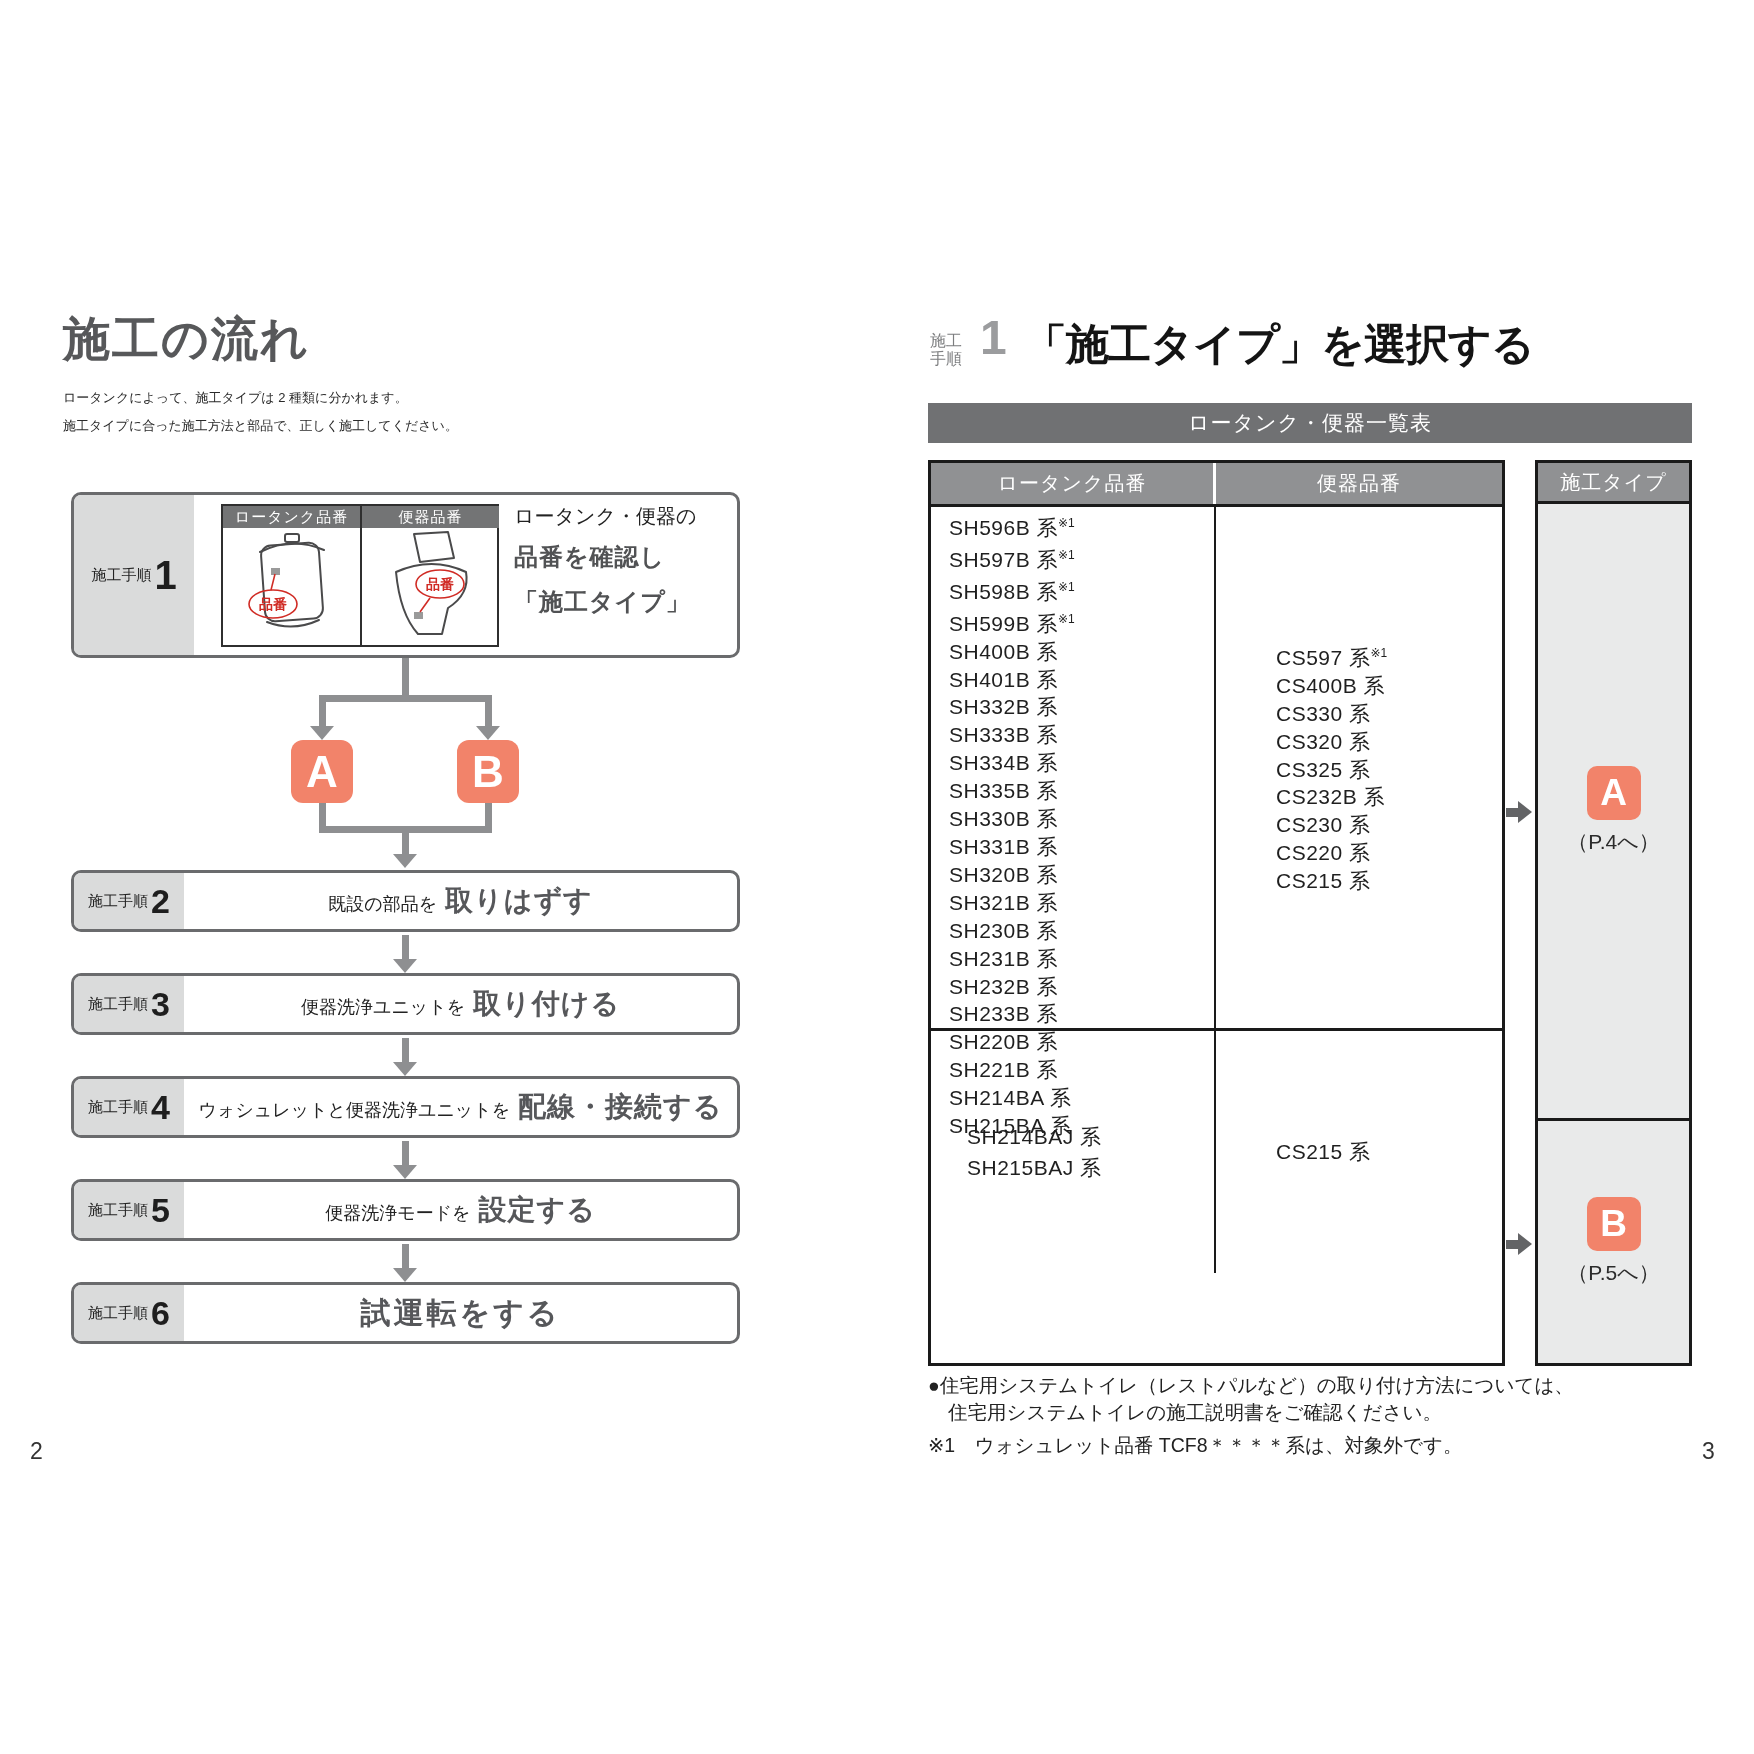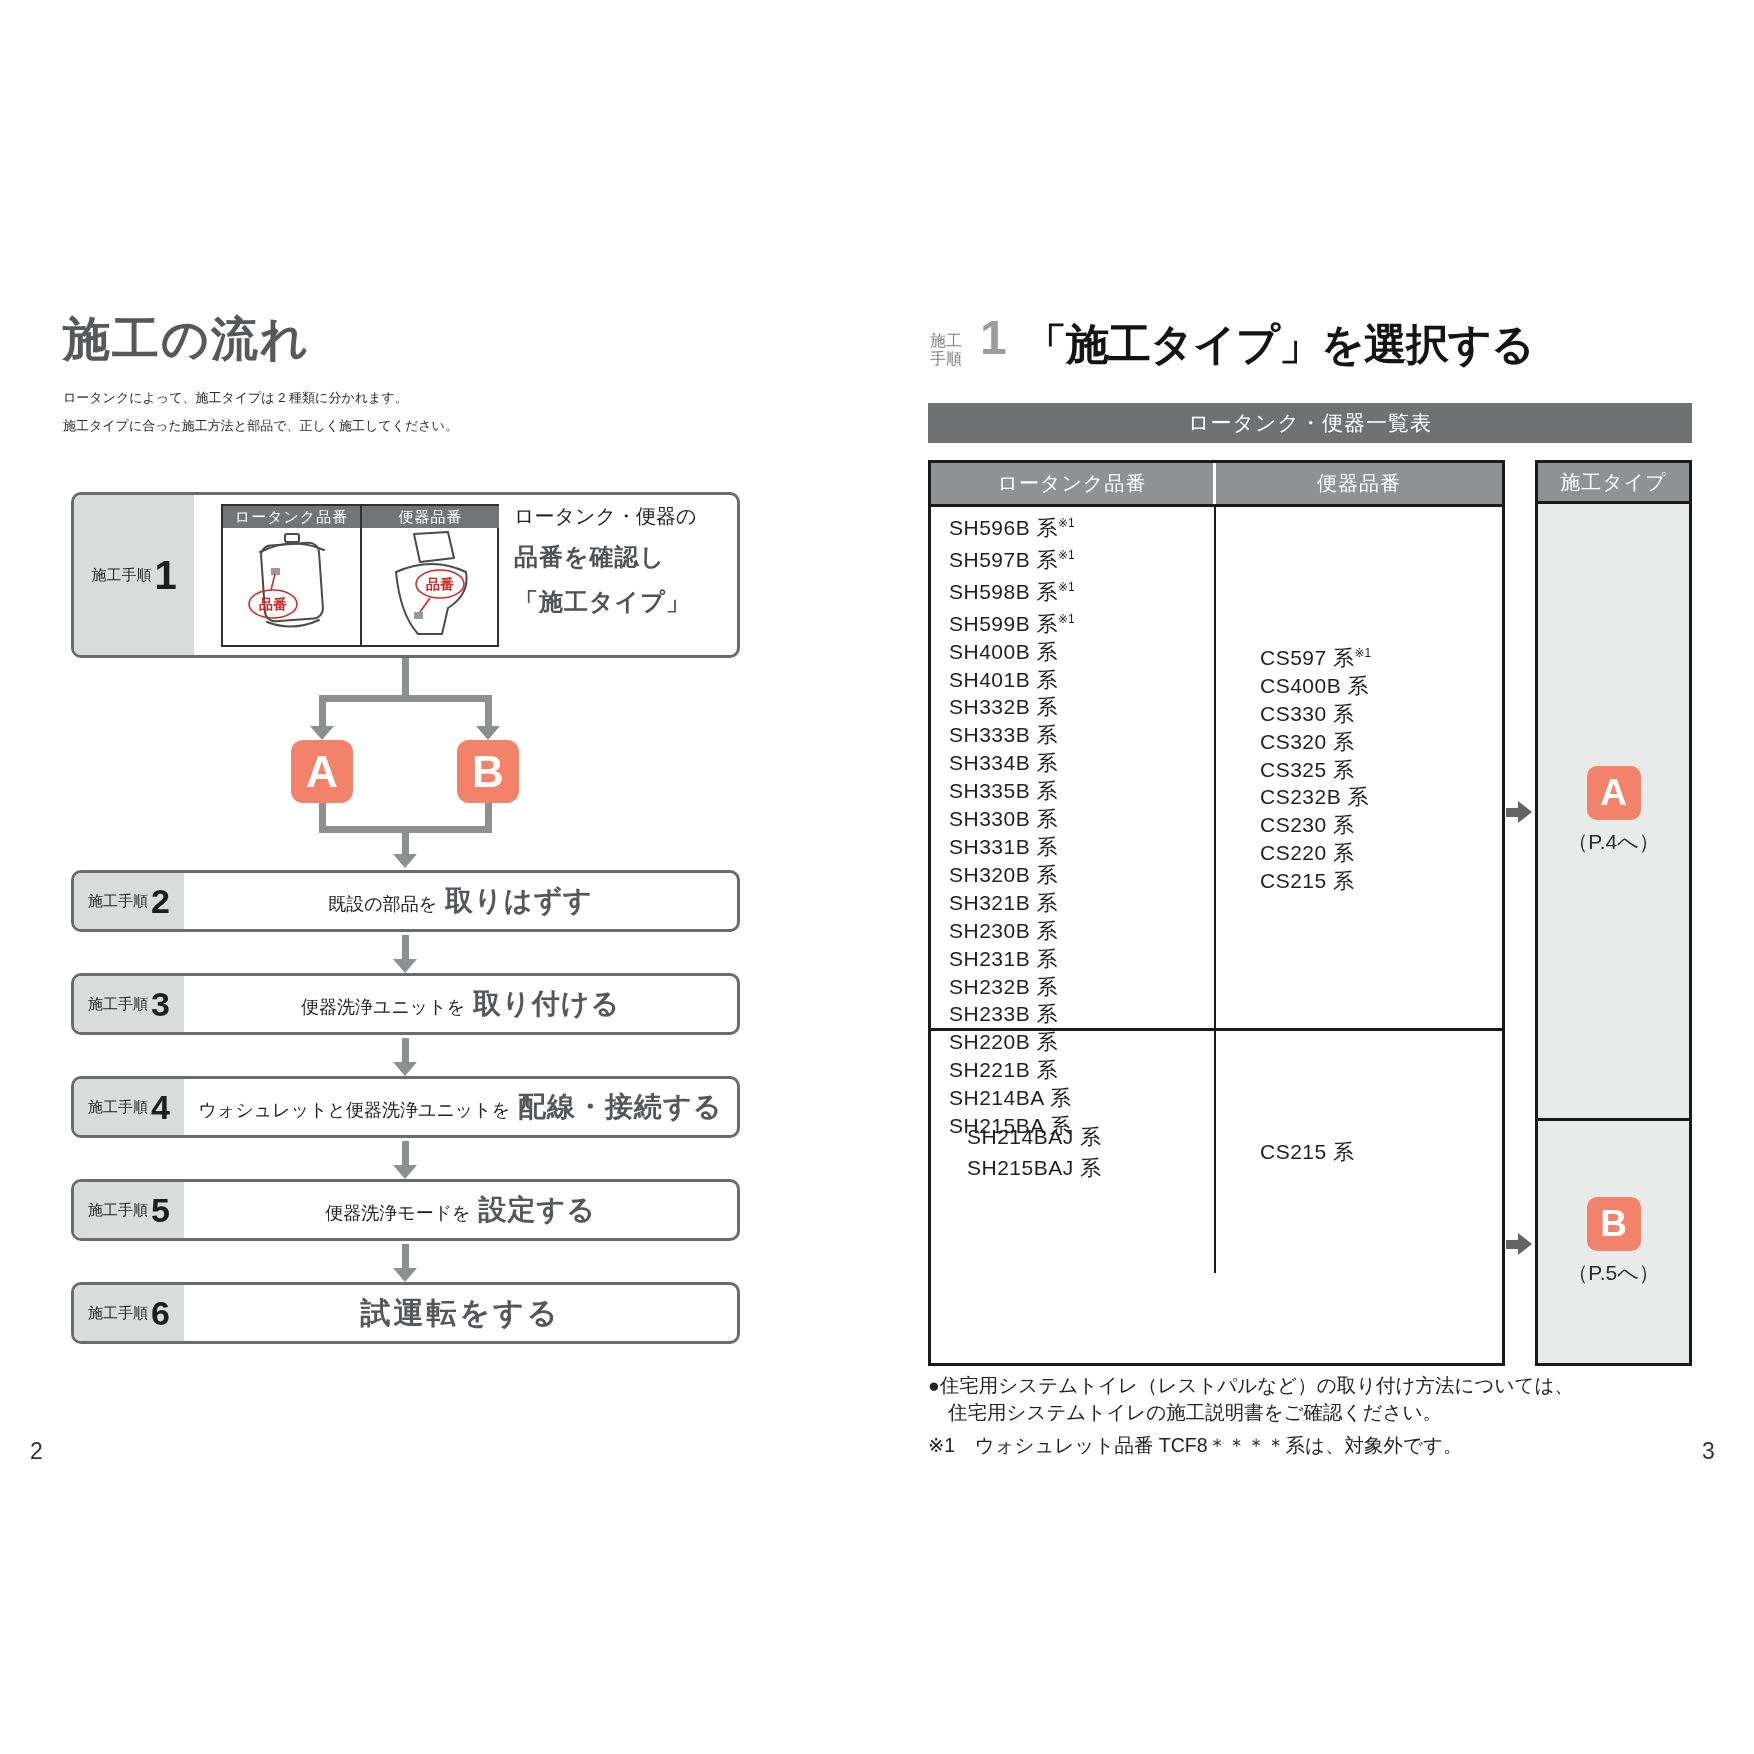--- a/index.html
+++ b/index.html
@@ -70,21 +70,21 @@
   .mhdr .hcell:last-child{flex:1;}
   .mrow{display:flex;box-sizing:border-box;}
   .mrow1{height:524px;border-bottom:3px solid #1a1a1a;}
   .mrow2{height:242px;}
   .mcell{box-sizing:border-box;}
   .mcell.c1{width:285px;border-right:2px solid #1a1a1a;}
   .mcell.c2{flex:1;}
   .cells{font-size:21px;color:#1f1f1f;line-height:27.9px;letter-spacing:0.5px;}
   .c1 .cells{padding:3px 0 0 18px;}
   .vcenter{display:flex;flex-direction:column;justify-content:center;height:100%;}
-  .c2 .cells{padding-left:44px;}
+  .c2 .cells{padding-left:60px;}
   .cells sup{font-size:12px;vertical-align:super;letter-spacing:0;}
   .mrow2 .c1 .cells{padding-top:0;line-height:31px;}
 
   .ttable{position:absolute;left:1535px;top:460px;width:157px;height:906px;box-sizing:border-box;}
   .thdr{height:44px;background:#909193;color:#fff;font-size:20px;display:flex;align-items:center;
         justify-content:center;border:3px solid #1a1a1a;box-sizing:border-box;letter-spacing:1px;}
   .tbody{height:862px;border:3px solid #1a1a1a;border-top:none;box-sizing:border-box;
          background:#e9eaea;display:flex;flex-direction:column;}
   .tcell{display:flex;flex-direction:column;align-items:center;justify-content:center;gap:8px;}
   .tcellA{height:617px;border-bottom:3px solid #1a1a1a;box-sizing:border-box;}

